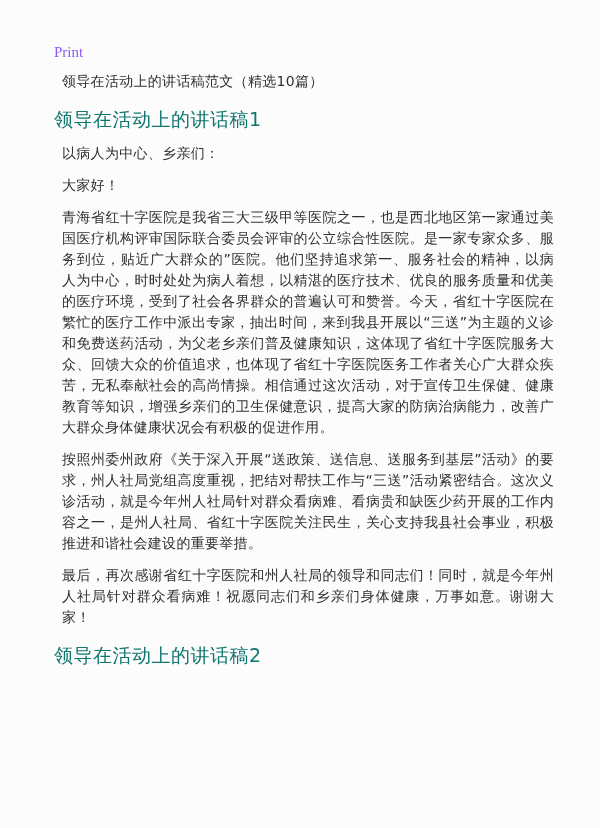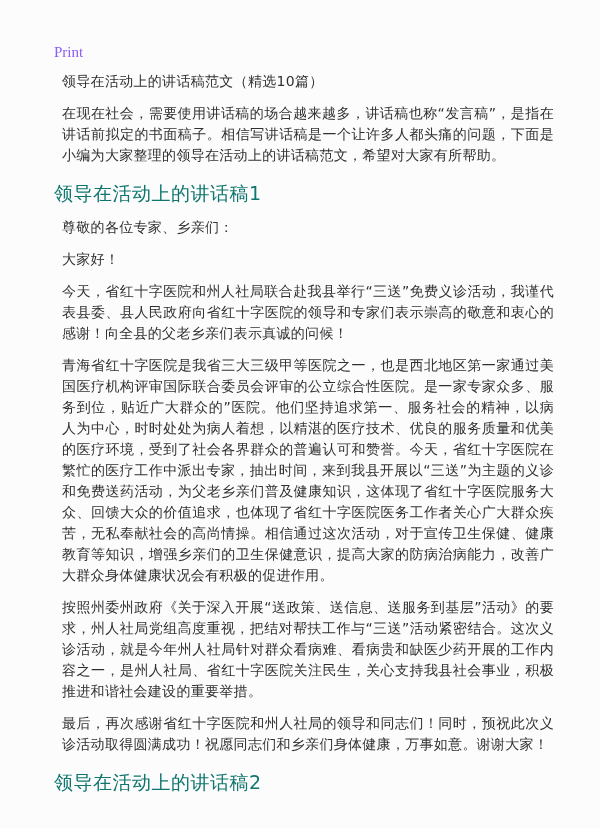--- a/index.html
+++ b/index.html
@@ -51,36 +51,34 @@
 </head>
 <body>
 
 <div class="page">
 
   <span class="print-link">Print</span>
 
 
   <p class="body-text salutation">领导在活动上的讲话稿范文（精选10篇）</p>
 
-  <p class="body-text">在现在社会，需要使用讲话稿的场合越来越多，讲话稿也称“发言稿”，是指在讲话前拟定的书面稿子。相信写讲话稿是一个让许多人都头痛的问题，下面是小编为大家整理的领导在活动上的讲话稿范文，希望对大家有所帮助。</p>
 
   <div>
     <h3 class="section-heading">领导在活动上的讲话稿1</h3>
 
-    <p class="body-text salutation">尊敬的各位专家、乡亲们：</p>
+    <p class="body-text salutation">以病人为中心、乡亲们：</p>
 
     <p class="body-text salutation">大家好！</p>
 
-    <p class="body-text">今天，省红十字医院和州人社局联合赴我县举行“三送”免费义诊活动，我谨代表县委、县人民政府向省红十字医院的领导和专家们表示崇高的敬意和衷心的感谢！向全县的父老乡亲们表示真诚的问候！</p>
 
     <p class="body-text">青海省红十字医院是我省三大三级甲等医院之一，也是西北地区第一家通过美国医疗机构评审国际联合委员会评审的公立综合性医院。是一家专家众多、服务到位，贴近广大群众的”医院。他们坚持追求第一、服务社会的精神，以病人为中心，时时处处为病人着想，以精湛的医疗技术、优良的服务质量和优美的医疗环境，受到了社会各界群众的普遍认可和赞誉。今天，省红十字医院在繁忙的医疗工作中派出专家，抽出时间，来到我县开展以“三送”为主题的义诊和免费送药活动，为父老乡亲们普及健康知识，这体现了省红十字医院服务大众、回馈大众的价值追求，也体现了省红十字医院医务工作者关心广大群众疾苦，无私奉献社会的高尚情操。相信通过这次活动，对于宣传卫生保健、健康教育等知识，增强乡亲们的卫生保健意识，提高大家的防病治病能力，改善广大群众身体健康状况会有积极的促进作用。</p>
 
     <p class="body-text">按照州委州政府《关于深入开展“送政策、送信息、送服务到基层”活动》的要求，州人社局党组高度重视，把结对帮扶工作与“三送”活动紧密结合。这次义诊活动，就是今年州人社局针对群众看病难、看病贵和缺医少药开展的工作内容之一，是州人社局、省红十字医院关注民生，关心支持我县社会事业，积极推进和谐社会建设的重要举措。</p>
 
-    <p class="body-text">最后，再次感谢省红十字医院和州人社局的领导和同志们！同时，预祝此次义诊活动取得圆满成功！祝愿同志们和乡亲们身体健康，万事如意。谢谢大家！</p>
+    <p class="body-text">最后，再次感谢省红十字医院和州人社局的领导和同志们！同时，就是今年州人社局针对群众看病难！祝愿同志们和乡亲们身体健康，万事如意。谢谢大家！</p>
   </div>
 
   <div>
     <h3 class="section-heading">领导在活动上的讲话稿2</h3>
 
   </div>
 
 </div>
 
 </body></html>

